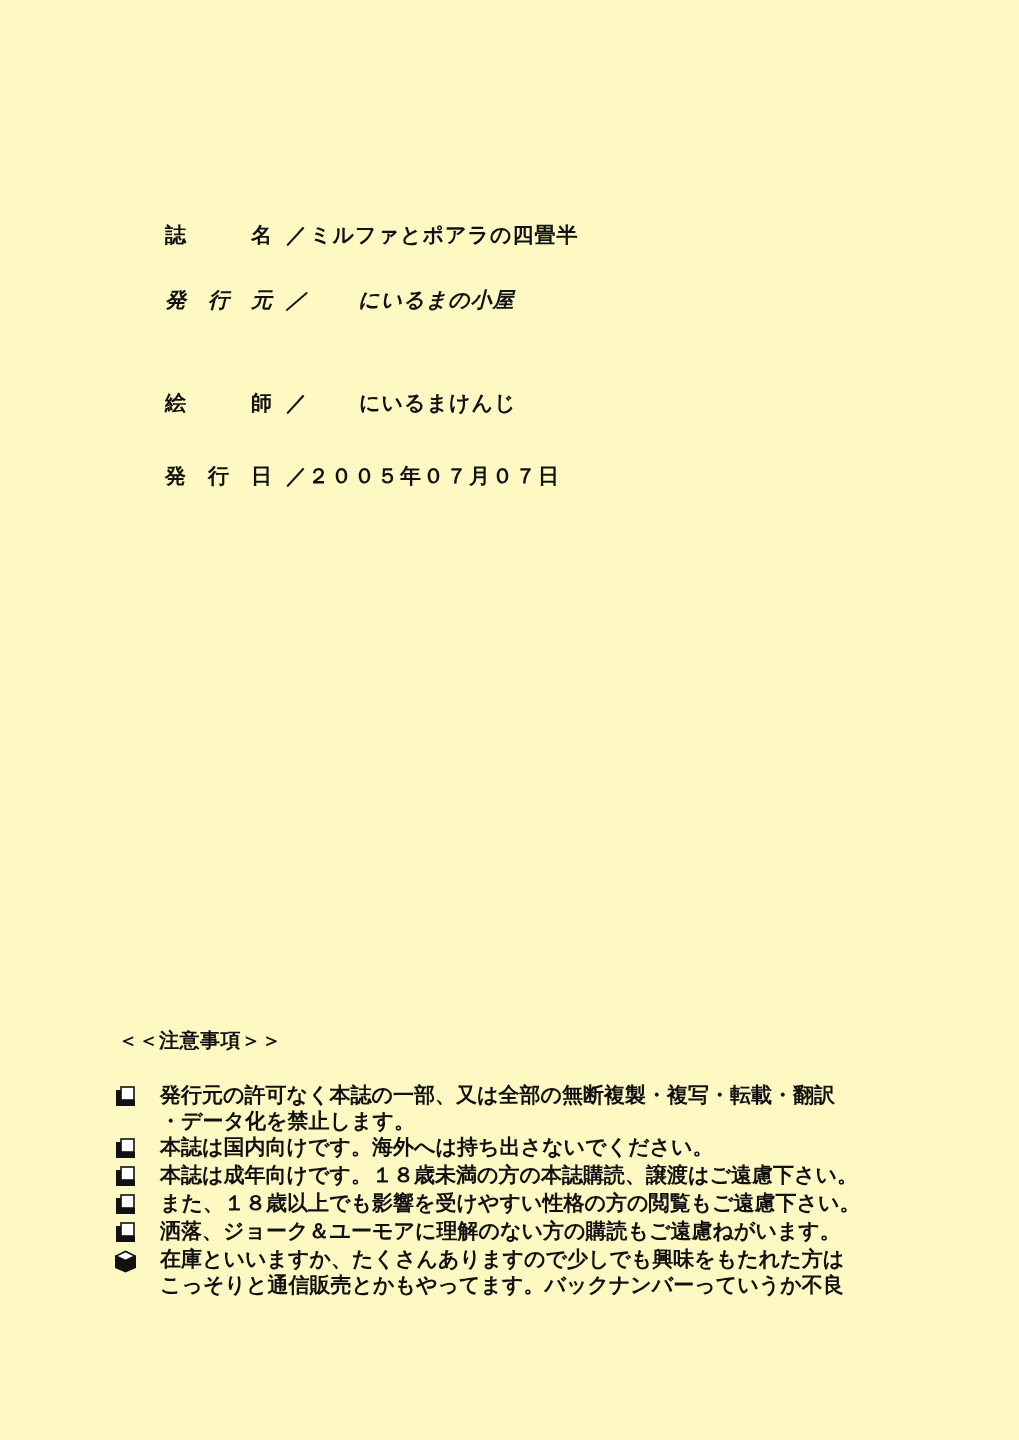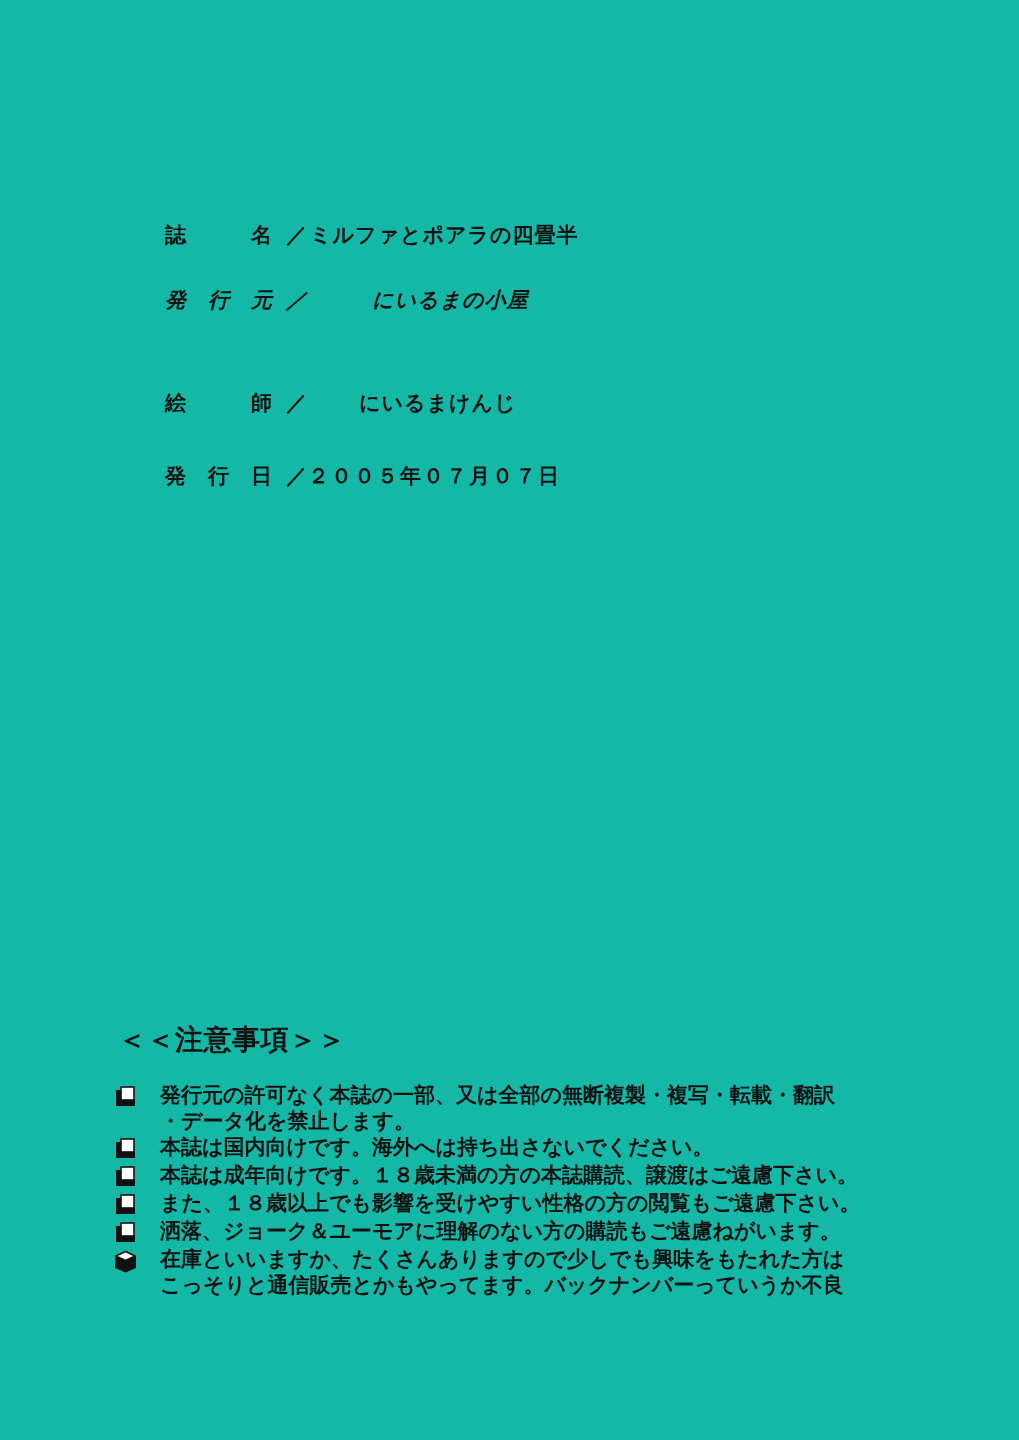--- a/index.html
+++ b/index.html
@@ -4,21 +4,21 @@
 <style>
   html, body {
     margin: 0;
     padding: 0;
     background: #ffffff;
   }
   .page {
     position: relative;
     width: 1019px;
     height: 1440px;
-    background: #14b8a6;
+    background: #fef9c3;
     color: #111111;
     font-family: "DejaVu Sans", sans-serif;
     overflow: hidden;
   }
 
   
   .colophon {
     position: absolute;
     left: 165px;
     top: 222px;
@@ -43,34 +43,34 @@
   }
   .colophon-row .sep {
     display: inline-block;
     margin-left: 13px;
   }
   .row-0 { top: 0px; }
   .row-1 { top: 65px; font-style: italic; }
   .row-2 { top: 168px; }
   .row-3 { top: 241px; }
   .row-0 .value { margin-left: 2px; }
-  .row-1 .value { margin-left: 64px; }
+  .row-1 .value { margin-left: 50px; }
   .row-2 .value { margin-left: 51px; }
   .row-3 .value { letter-spacing: 2px; }
 
   
   .notice {
     position: absolute;
     left: 113px;
     top: 1028px;
     width: 800px;
   }
   .notice-heading {
     font-weight: bold;
-    font-size: 28px;
+    font-size: 20px;
     line-height: 24px;
     letter-spacing: 0.5px;
     margin-left: 5px;
   }
   .notice-items {
     margin-top: 30px;
   }
   .notice-item {
     display: flex;
     align-items: flex-start;

